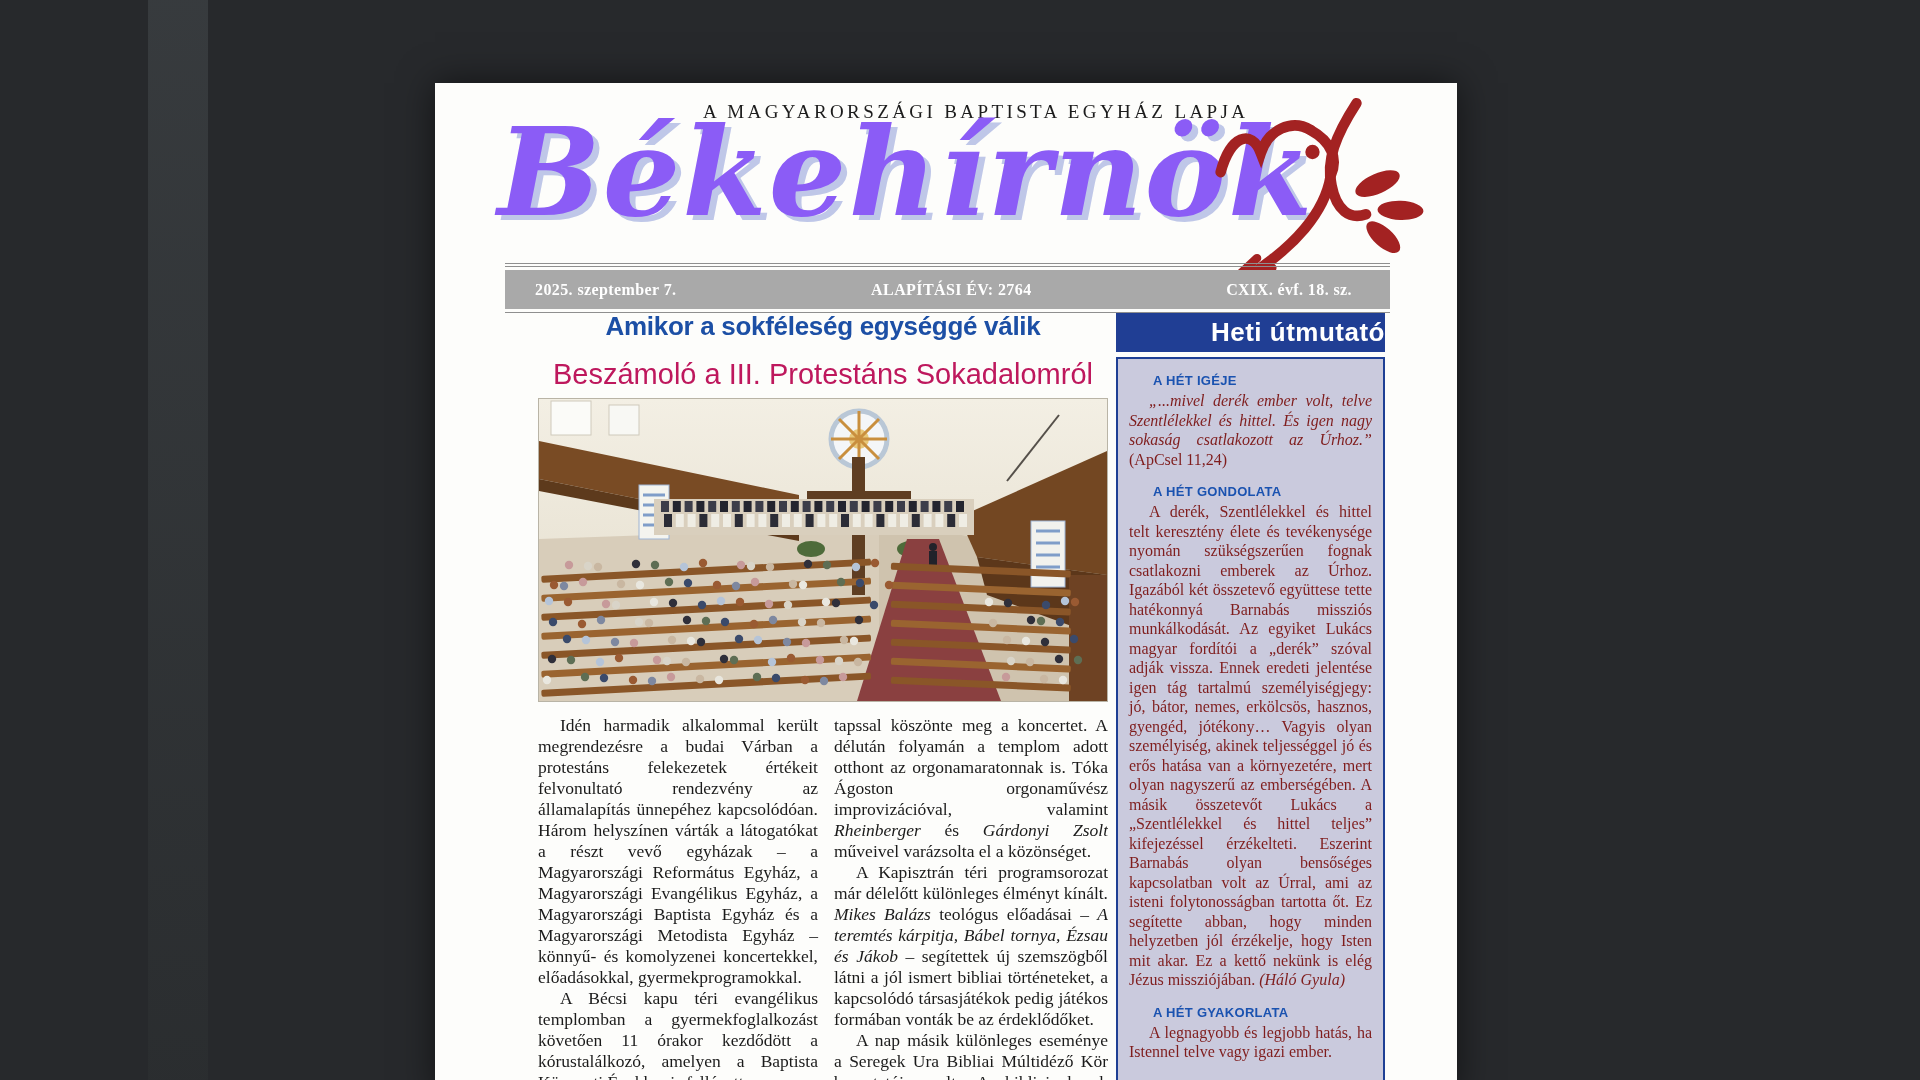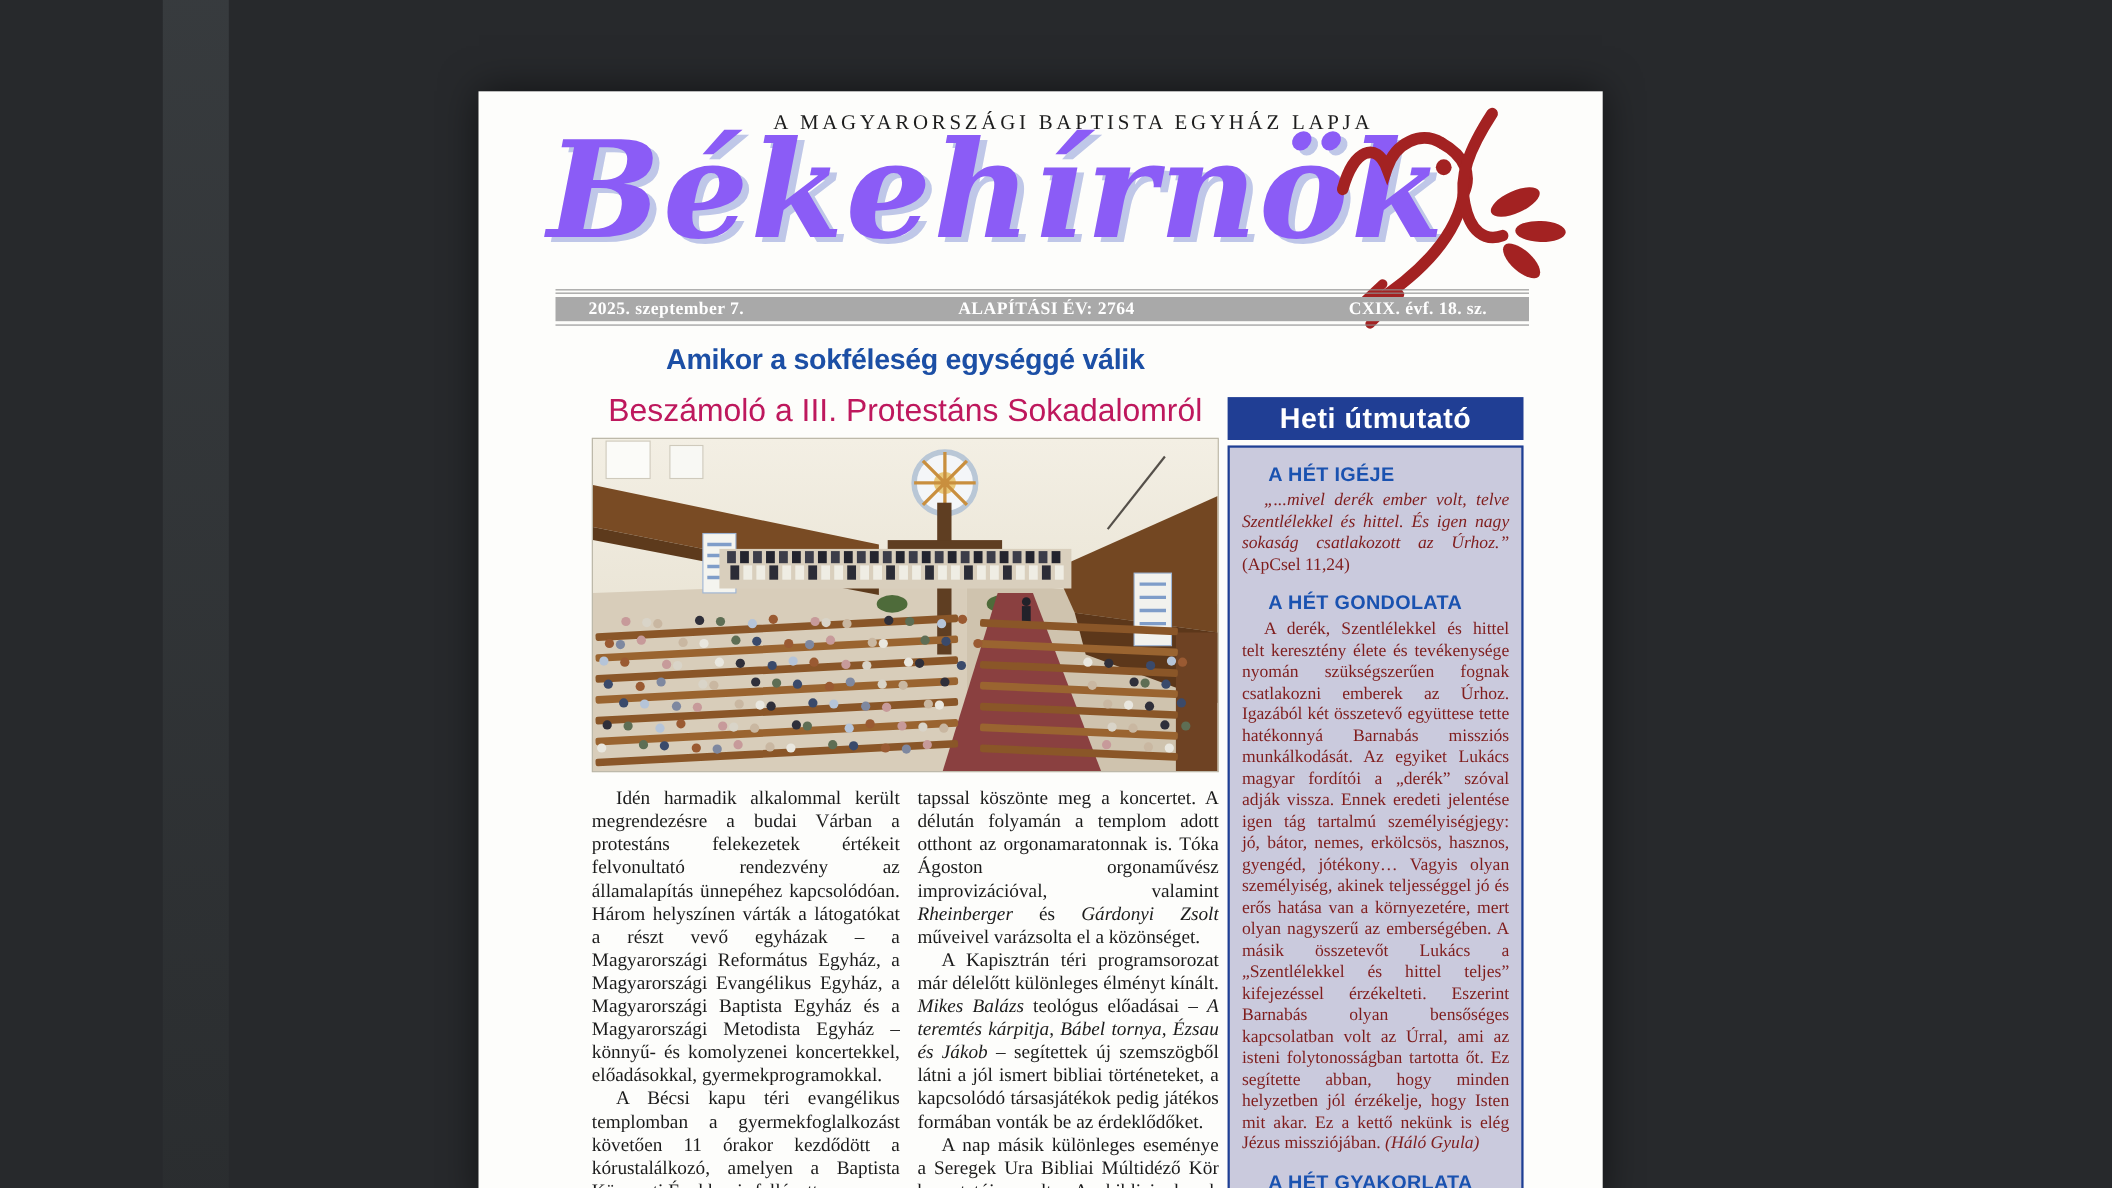--- a/index.html
+++ b/index.html
@@ -17,21 +17,21 @@
   .masthead{position:absolute;left:38px;top:22px;width:866px;text-align:center;margin:0;
             font-family:"DejaVu Serif",serif;font-style:italic;font-weight:bold;
             font-size:122px;line-height:1.1;color:#8b5cf6;letter-spacing:2px;
             text-shadow:6px 5px 0 #bfc7e8;}
   .dove{position:absolute;left:778px;top:8px;}
 
   
   .issue-block{position:absolute;left:70px;top:180px;width:885px;}
   .hairline{height:1px;background:#8f8f8f;}
   .gap2{height:2px;} .gap3{height:3px;}
-  .issue-bar{height:22px;background:#a9a9a9;display:flex;align-items:center;
+  .issue-bar{height:39px;background:#a9a9a9;display:flex;align-items:center;
              justify-content:space-between;padding:0 38px 0 30px;box-sizing:border-box;
              color:#ffffff;font-weight:bold;font-size:16px;letter-spacing:.4px;}
 
   
   .content{position:absolute;left:103px;top:230px;width:847px;display:flex;gap:8px;}
   .main{width:570px;flex:0 0 570px;}
   .headline{margin:0;text-align:center;font-family:"Liberation Sans",sans-serif;
             font-weight:bold;font-size:26px;line-height:1.0;color:#1c4fa5;letter-spacing:-.3px;}
   .subheadline{margin:20px 0 0 0;text-align:center;font-family:"Liberation Sans",sans-serif;
             font-weight:normal;font-size:29px;line-height:1.05;color:#be185d;}
@@ -39,27 +39,27 @@
             background:#e9e3d5;overflow:hidden;}
   .cols{margin-top:13px;display:flex;gap:16px;height:392px;overflow:hidden;}
   .col{font-size:17.5px;line-height:21px;color:#1b1b1b;text-align:justify;}
   .col-left{width:280px;flex:0 0 280px;}
   .col-right{width:274px;flex:0 0 274px;}
   .para{margin:0;text-indent:22px;}
   .para.noindent{text-indent:0;}
 
   
   .sidebar{width:269px;flex:0 0 269px;}
-  .sb-header{height:39px;line-height:39px;background:#203e94;color:#fff;text-align:center;
+  .sb-header{height:39px;line-height:39px;background:#203e94;color:#fff;text-align:right;
              font-family:"Liberation Sans",sans-serif;font-weight:bold;font-size:26px;
-             letter-spacing:.5px;margin-top:48px;}
+             letter-spacing:.5px;}
   .sb-panel{margin-top:5px;height:734px;overflow:hidden;background:#cacadd;
             border:2px solid #1e3f94;box-sizing:border-box;padding:12px 11px 0 11px;}
   .sb-heading{margin:15px 0 3px 0;padding-left:24px;font-family:"Liberation Sans",sans-serif;
-            font-weight:bold;font-size:18px;color:#1a52b0;letter-spacing:.3px;}
+            font-weight:bold;font-size:13px;color:#1a52b0;letter-spacing:.3px;}
   .sb-panel .sb-heading:first-child{margin-top:2px;}
   .sb-panel .para{font-size:16px;line-height:19.5px;color:#7f1d1d;text-indent:20px;
             text-align:justify;margin:0;}
   i{font-style:italic;}
 </style>
 </head>
 <body>
 
 <div class="stage">
   <div class="page">

